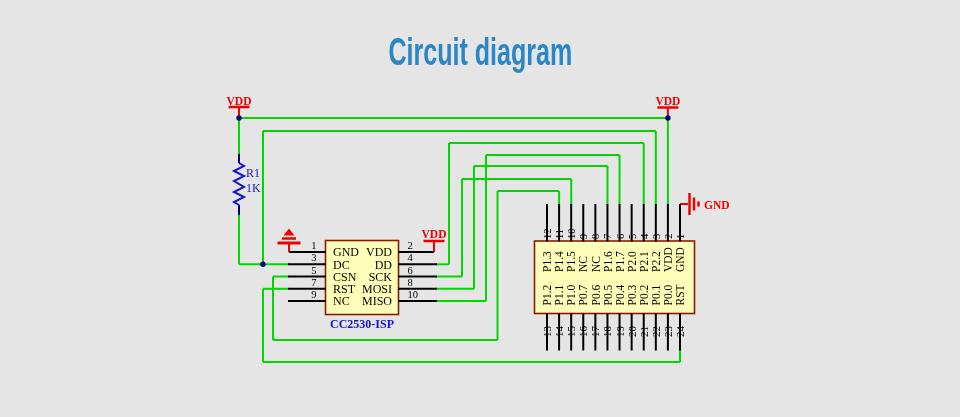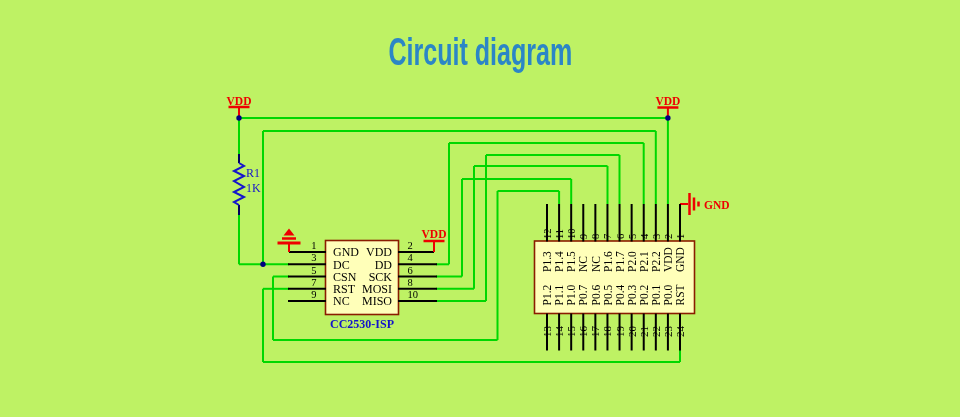--- a/index.html
+++ b/index.html
@@ -1,16 +1,16 @@
 <!DOCTYPE html>
 <html><head>
 <meta charset="utf-8">
 <style>
   html,body{margin:0;padding:0;background:#ffffff;}
-  .stage{position:relative;width:960px;height:417px;background:#bef264;overflow:hidden;
+  .stage{position:relative;width:960px;height:417px;background:#e5e5e5;overflow:hidden;
          font-family:"Liberation Serif","DejaVu Serif",serif;}
   .title-wrap{position:absolute;top:33px;left:0;width:960px;text-align:center;}
   .title-wrap h1{display:inline-block;margin:0;font-family:"Liberation Sans","DejaVu Sans",sans-serif;
                  font-weight:bold;font-size:38px;line-height:1;color:#2b86c6;
                  transform:scaleX(.66);transform-origin:center;white-space:nowrap;}
   svg text{font-family:"Liberation Serif","DejaVu Serif",serif;}
 </style>
 </head>
 <body>
 

